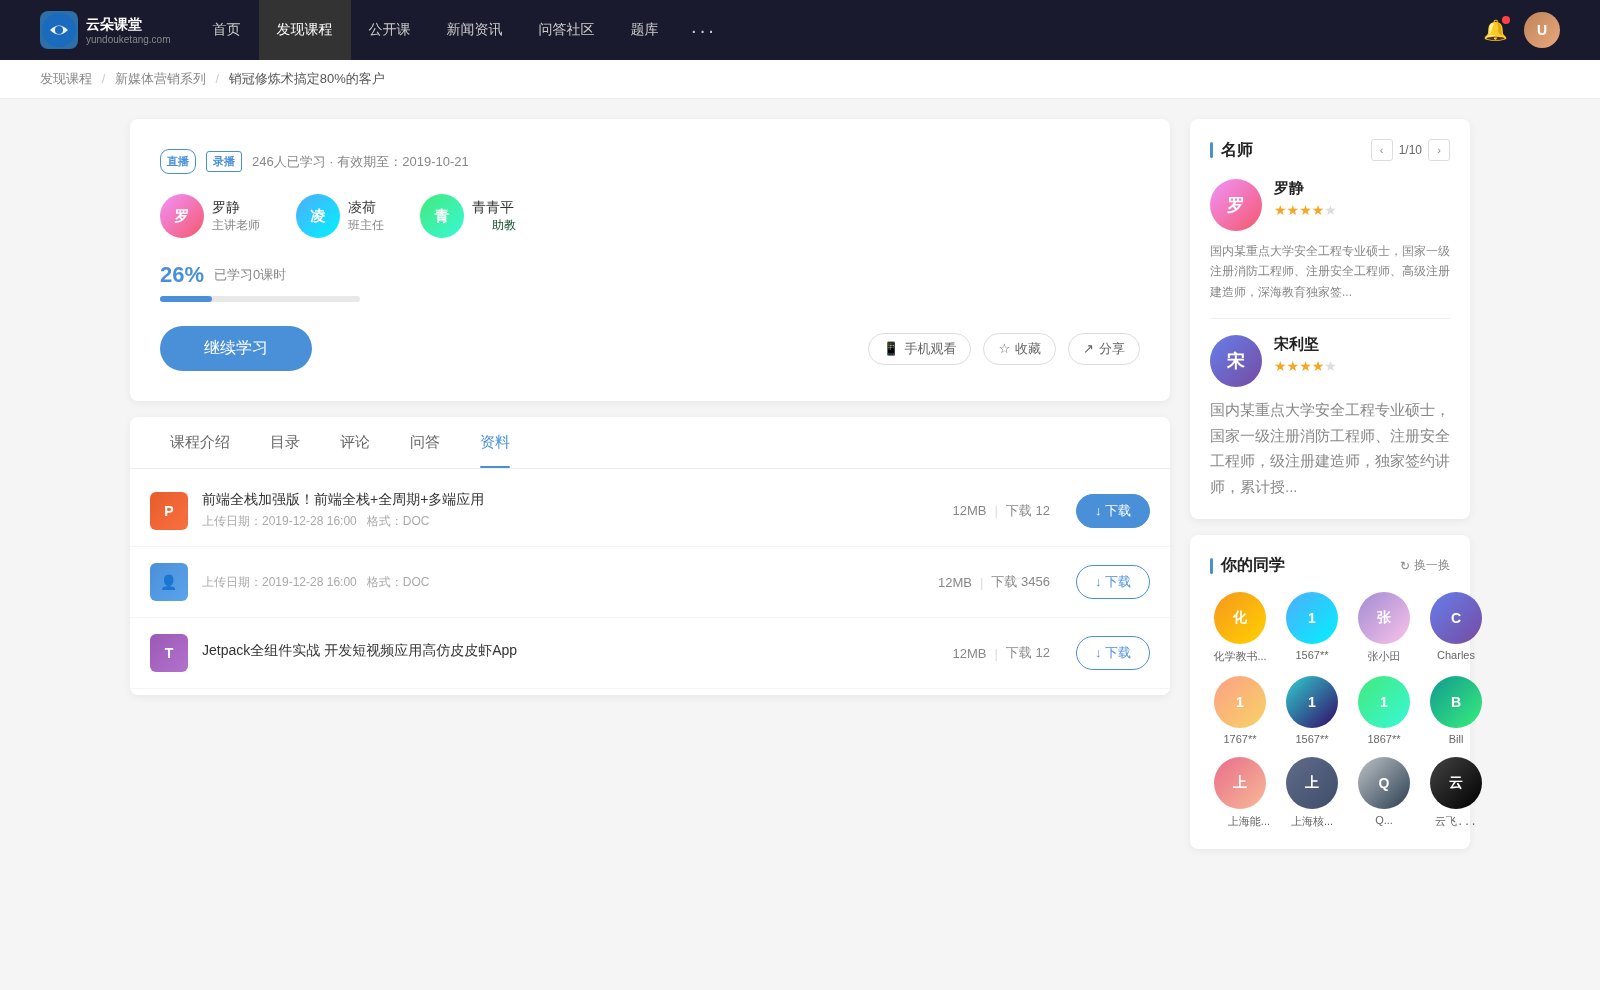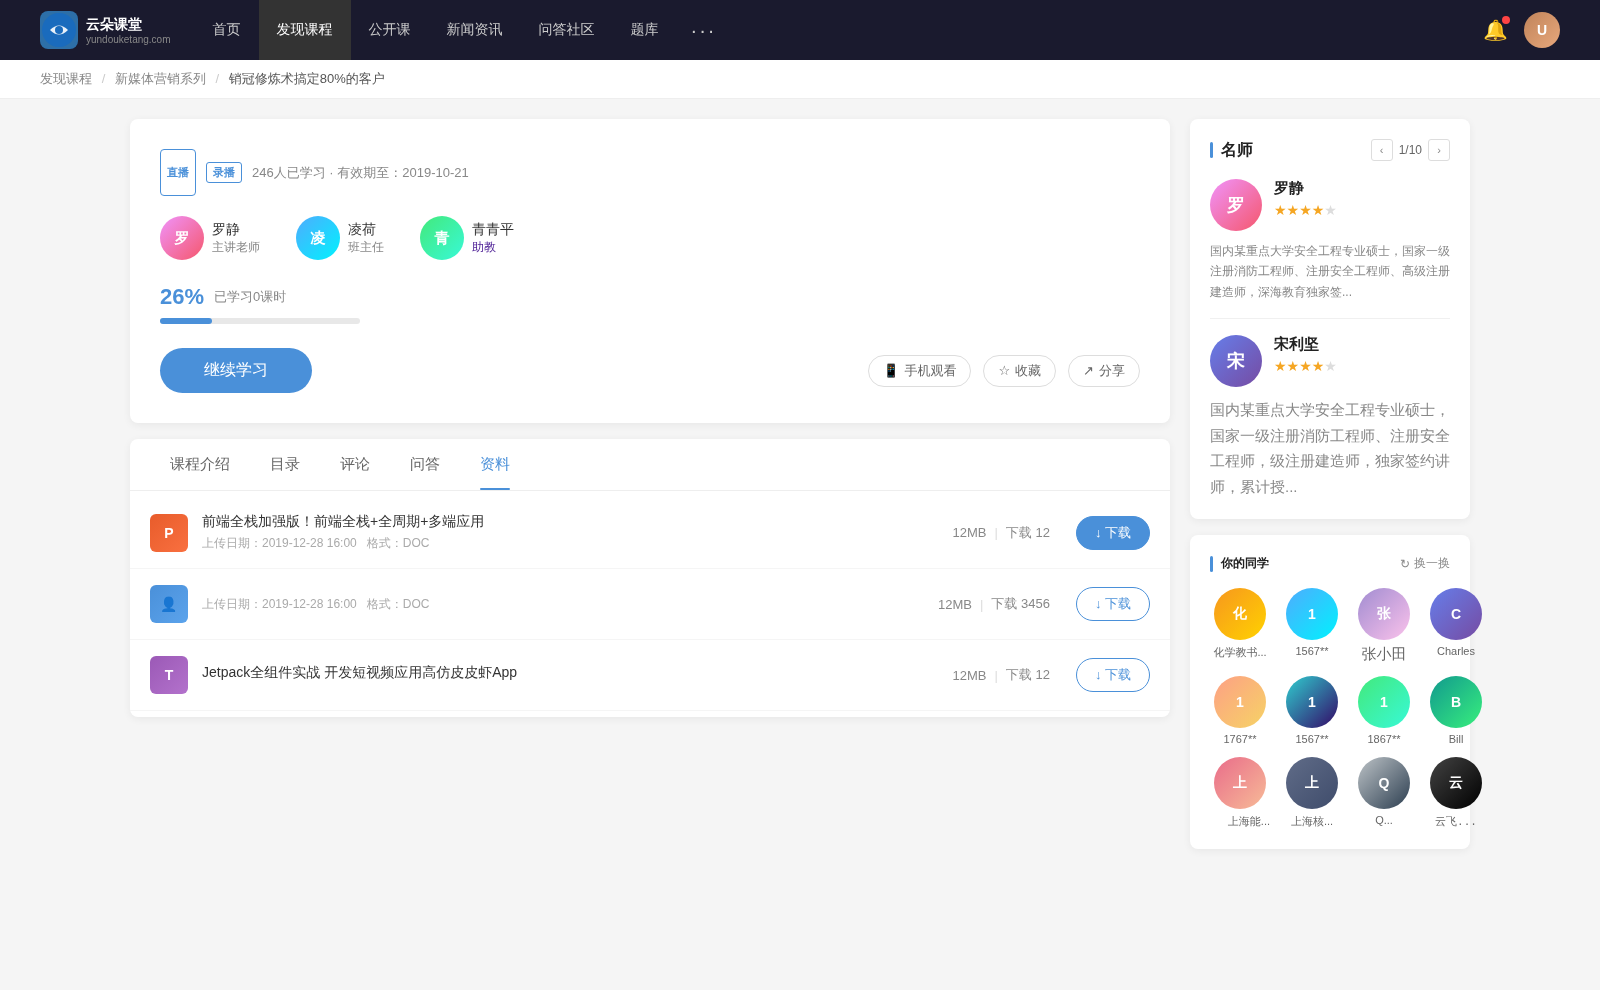--- a/index.html
+++ b/index.html
@@ -50,21 +50,21 @@
   <span style="color:#555;">销冠修炼术搞定80%的客户</span>
 </div>
 
 <div style="display:flex; max-width:1400px; margin:20px auto; padding:0 30px; gap:20px; align-items:flex-start;">
 
   <div style="flex:1; display:flex; flex-direction:column; gap:16px;">
 
     <div style="background:white; border-radius:8px; padding:30px; box-shadow:0 2px 8px rgba(0,0,0,0.06);">
 
       <div style="display:flex; align-items:center; gap:10px; margin-bottom:20px;">
-        <span style="border:1px solid #4a90d9; color:#4a90d9; border-radius:4px; padding:15px 6px; font-size:11px; font-weight:bold;">直播</span>
+        <span style="border:1px solid #4a90d9; color:#4a90d9; border-radius:9px; padding:4px 6px; font-size:11px; font-weight:bold;">直播</span>
         <span style="border:1px solid #4a90d9; color:#4a90d9; border-radius:3px; padding:2px 6px; font-size:11px; font-weight:bold;">录播</span>
         <span style="color:#888; font-size:13px;">246人已学习 · 有效期至：2019-10-21</span>
       </div>
 
       <div style="display:flex; align-items:center; gap:36px; margin-bottom:24px;" id="teachers-row">
           <div style="display: flex; align-items: center; gap: 8px;">
       <div style="width:44px; height:44px; border-radius:50%; background:linear-gradient(135deg,#f093fb,#f5576c); display:flex; align-items:center; justify-content:center; color:white; font-size:15px; font-weight:bold;">罗</div>
       <div>
         <div style="font-size:14px; color:#333; font-weight:500;">罗静</div>
         <div style="font-size:12px; color:#888;">主讲老师</div>
@@ -74,21 +74,21 @@
       <div style="width:44px; height:44px; border-radius:50%; background:linear-gradient(135deg,#4facfe,#00f2fe); display:flex; align-items:center; justify-content:center; color:white; font-size:15px; font-weight:bold;">凌</div>
       <div>
         <div style="font-size:14px; color:#333; font-weight:500;">凌荷</div>
         <div style="font-size:12px; color:#888;">班主任</div>
       </div>
     </div>
           <div style="display: flex; align-items: center; gap: 8px;">
       <div style="width:44px; height:44px; border-radius:50%; background:linear-gradient(135deg,#43e97b,#38f9d7); display:flex; align-items:center; justify-content:center; color:white; font-size:15px; font-weight:bold;">青</div>
       <div>
         <div style="font-size:14px; color:#333; font-weight:500;">青青平</div>
-        <div style="font-size:12px; color:#4c1d95;">助教</div>
+        <div style="font-size:12px; color:#14532d;margin-left:20px;">助教</div>
       </div>
     </div>
         </div>
 
       <div style="margin-bottom:24px;">
         <div style="display:flex; align-items:center; gap:10px; margin-bottom:8px;">
           <span style="font-size:22px; font-weight:bold; color:#4a90d9;">26%</span>
           <span style="font-size:13px; color:#888;">已学习0课时</span>
         </div>
         <div style="height:6px; background:#e8e8e8; border-radius:3px; width:200px;">
@@ -200,41 +200,41 @@
           <div><span style="color:#f5a623; font-size:14px;">★</span><span style="color:#f5a623; font-size:14px;">★</span><span style="color:#f5a623; font-size:14px;">★</span><span style="color:#f5a623; font-size:14px;">★</span><span style="color:#ddd; font-size:14px;">★</span></div>
         </div>
       </div>
       <div style="font-size:15px; color:#888; line-height:1.7;">国内某重点大学安全工程专业硕士，国家一级注册消防工程师、注册安全工程师，级注册建造师，独家签约讲师，累计授...</div>
     </div>
         </div>
     </div>
 
     <div style="background:white; border-radius:8px; padding:20px; box-shadow:0 2px 8px rgba(0,0,0,0.06);">
       <div style="display:flex; align-items:center; justify-content:space-between; margin-bottom:16px;">
-        <div style="display:flex; align-items:center; gap:8px; font-size:12px; font-weight:bold; color:#222;">
+        <div style="display:flex; align-items:center; gap:8px; font-size:16px; font-weight:bold; color:#222;">
           <div style="width:3px; height:16px; background:#4a90d9; border-radius:2px;"></div>
           <span>你的同学</span>
         </div>
         <div style="display:flex; align-items:center; gap:4px; color:#888; font-size:12px; cursor:pointer;">
           <span>↻</span>
           <span>换一换</span>
         </div>
       </div>
       <div style="display:grid; grid-template-columns:repeat(4, 1fr); gap:12px;" id="classmates-grid">
           <div style="display: flex; flex-direction: column; align-items: center; gap: 5px; cursor: pointer;">
       <div style="width:52px; height:52px; border-radius:50%; background:linear-gradient(135deg,#f7971e,#ffd200); display:flex; align-items:center; justify-content:center; color:white; font-size:14px; font-weight:bold;">化</div>
       <div style="font-size:11px; color:#666; text-align:center; width:60px; overflow:hidden; text-overflow:ellipsis; white-space:nowrap;">化学教书...</div>
     </div>
           <div style="display: flex; flex-direction: column; align-items: center; gap: 5px; cursor: pointer;">
       <div style="width:52px; height:52px; border-radius:50%; background:linear-gradient(135deg,#4facfe,#00f2fe); display:flex; align-items:center; justify-content:center; color:white; font-size:14px; font-weight:bold;">1</div>
       <div style="font-size:11px; color:#666; text-align:center; width:60px; overflow:hidden; text-overflow:ellipsis; white-space:nowrap;">1567**</div>
     </div>
           <div style="display: flex; flex-direction: column; align-items: center; gap: 5px; cursor: pointer;">
       <div style="width:52px; height:52px; border-radius:50%; background:linear-gradient(135deg,#a18cd1,#fbc2eb); display:flex; align-items:center; justify-content:center; color:white; font-size:14px; font-weight:bold;">张</div>
-      <div style="font-size:15px; color:#666; text-align:center; width:60px; overflow:hidden; text-overflow:ellipsis; white-space:nowrap;">张小田</div>
+      <div style="font-size:11px; color:#666; text-align:center; width:60px; overflow:hidden; text-overflow:ellipsis; white-space:nowrap;">张小田</div>
     </div>
           <div style="display: flex; flex-direction: column; align-items: center; gap: 5px; cursor: pointer;">
       <div style="width:52px; height:52px; border-radius:50%; background:linear-gradient(135deg,#667eea,#764ba2); display:flex; align-items:center; justify-content:center; color:white; font-size:14px; font-weight:bold;">C</div>
       <div style="font-size:11px; color:#666; text-align:center; width:60px; overflow:hidden; text-overflow:ellipsis; white-space:nowrap;">Charles</div>
     </div>
           <div style="display: flex; flex-direction: column; align-items: center; gap: 5px; cursor: pointer;">
       <div style="width:52px; height:52px; border-radius:50%; background:linear-gradient(135deg,#fda085,#f6d365); display:flex; align-items:center; justify-content:center; color:white; font-size:14px; font-weight:bold;">1</div>
       <div style="font-size:11px; color:#666; text-align:center; width:60px; overflow:hidden; text-overflow:ellipsis; white-space:nowrap;">1767**</div>
     </div>
           <div style="display: flex; flex-direction: column; align-items: center; gap: 5px; cursor: pointer;">

